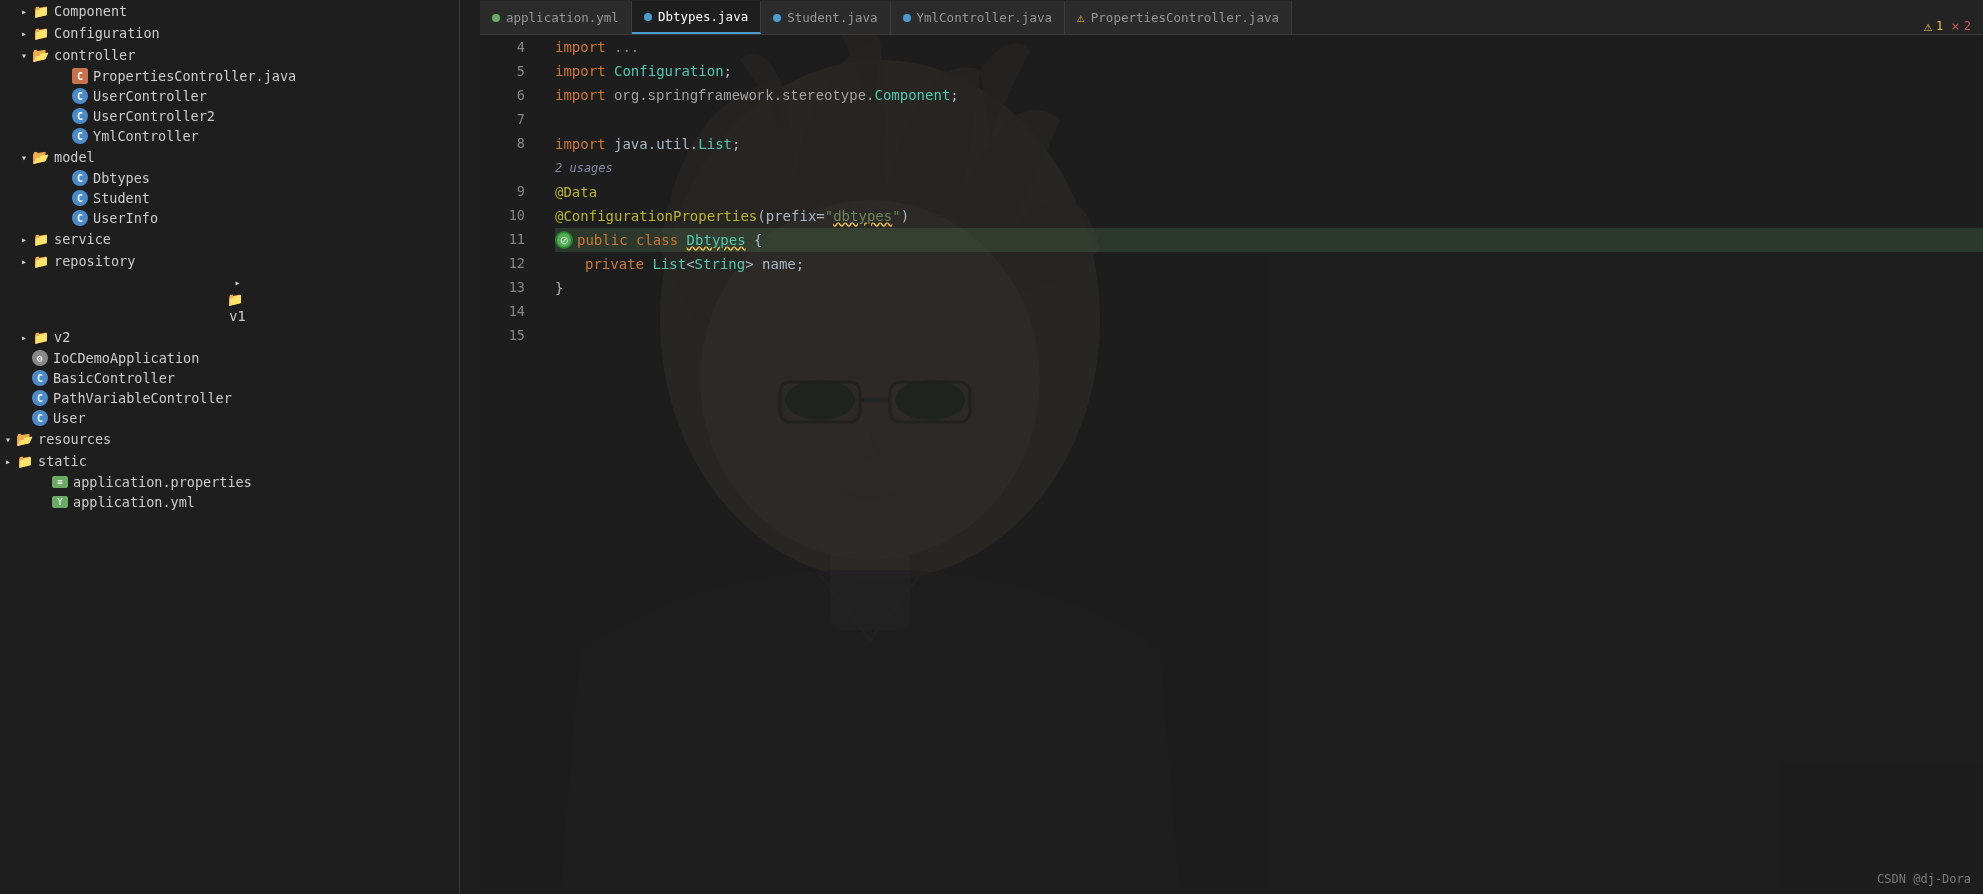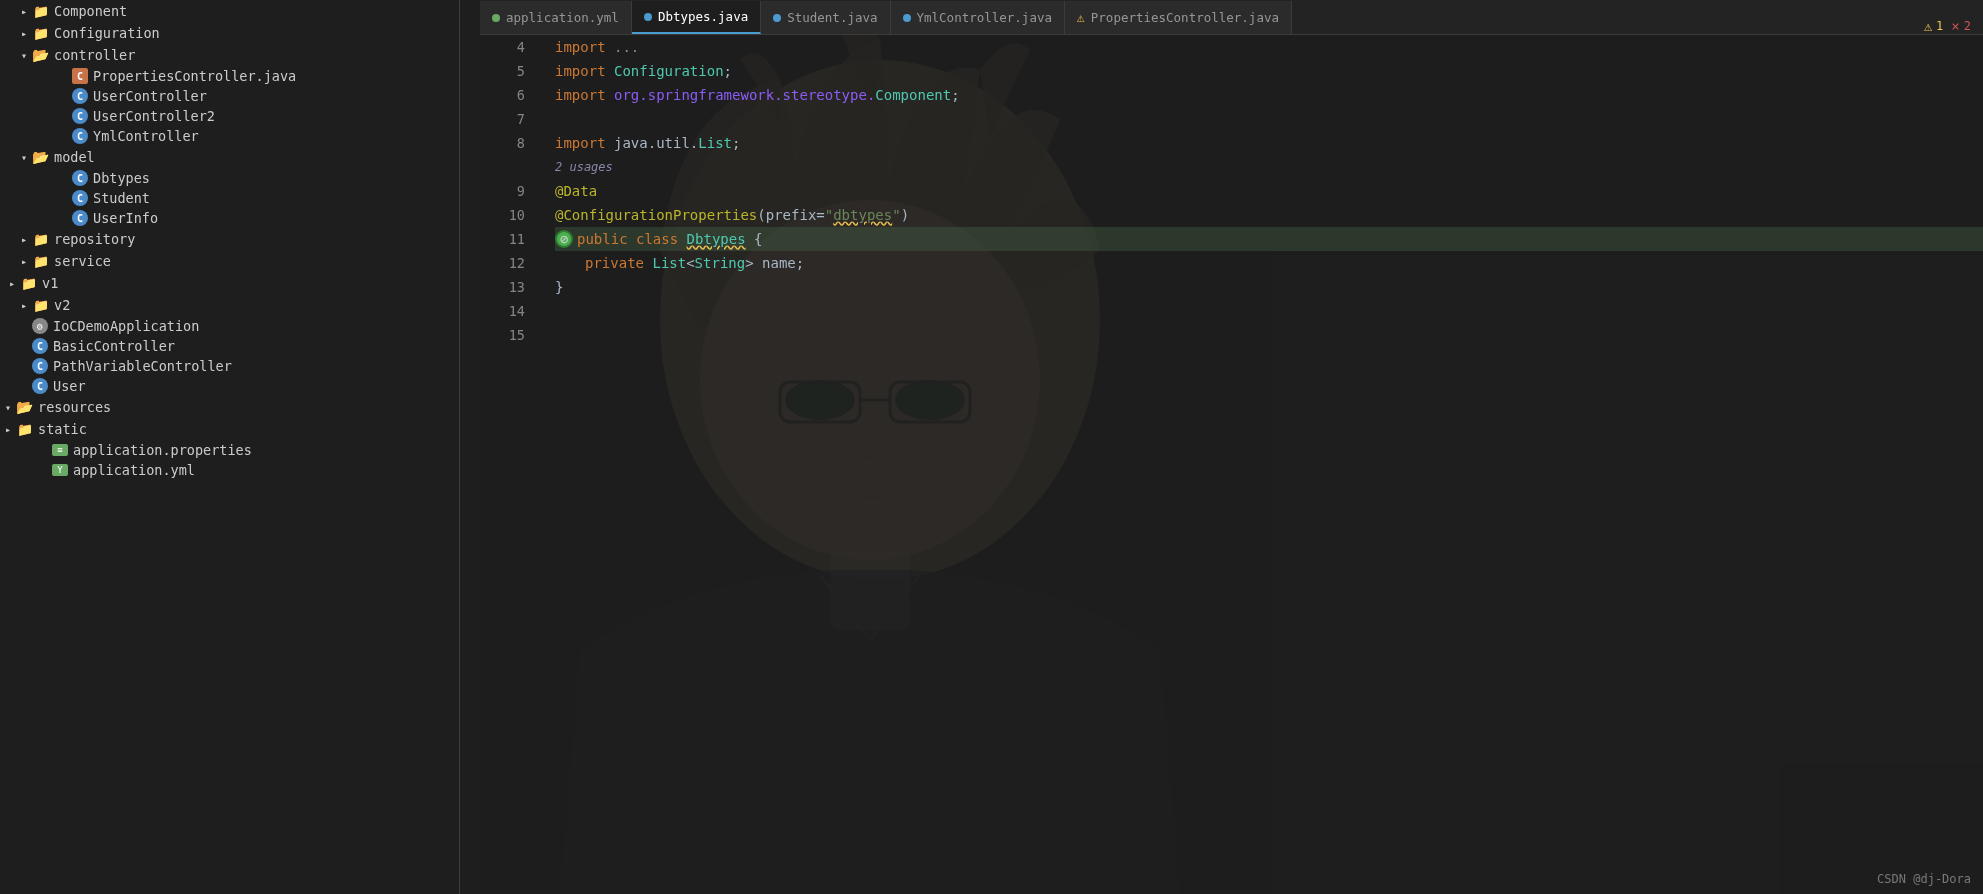--- a/index.html
+++ b/index.html
@@ -310,30 +310,30 @@
 
     <div class="tree-item" style="padding-left: 56px;">
       <span class="tree-arrow empty"></span>
       <span class="tree-icon" style="display:inline-flex;align-items:center;justify-content:center;width:16px;height:16px;background:#4b8bca;border-radius:50%;color:white;font-size:10px;font-weight:bold;margin-right:5px;">C</span>
       <span>UserInfo</span>
     </div>
 
     <div class="tree-item" style="padding-left: 16px;">
       <span class="tree-arrow closed"></span>
       <span class="tree-icon icon-folder"></span>
+      <span>service</span>
+    </div>
+
+    <div class="tree-item" style="padding-left: 16px;">
+      <span class="tree-arrow closed"></span>
+      <span class="tree-icon icon-folder"></span>
       <span>repository</span>
     </div>
 
-    <div class="tree-item" style="padding-left: 16px;">
-      <span class="tree-arrow closed"></span>
-      <span class="tree-icon icon-folder"></span>
-      <span>service</span>
-    </div>
-
-    <div class="tree-item" style="padding-left: 4px;">
+    <div class="tree-item" style="padding-left: 16px; flex-direction: column;">
       <span class="tree-arrow closed"></span>
       <span class="tree-icon icon-folder"></span>
       <span>v1</span>
     </div>
 
     <div class="tree-item" style="padding-left: 16px;">
       <span class="tree-arrow closed"></span>
       <span class="tree-icon icon-folder"></span>
       <span>v2</span>
     </div>
@@ -446,21 +446,21 @@
 
         <div class="code-line">
           <span style="color:#cc7832;">import</span>&nbsp;<span style="color:#888;">...</span>
         </div>
 
         <div class="code-line">
           <span style="color:#cc7832;">import</span>&nbsp;<span style="color:#4ec9b0;">Configuration</span><span style="color:#a9b7c6;">;</span>
         </div>
 
         <div class="code-line">
-          <span style="color:#cc7832;">import</span>&nbsp;<span style="color:#8b5cf6;">org.springframework.stereotype.</span><span style="color:#4ec9b0;">Component</span><span style="color:#a9b7c6;">;</span>
+          <span style="color:#cc7832;">import</span>&nbsp;<span style="color:#a3a3a3;font-family:Liberation Mono, monospace;">org.springframework.stereotype.</span><span style="color:#4ec9b0;">Component</span><span style="color:#a9b7c6;">;</span>
         </div>
 
         <div class="code-line">&nbsp;</div>
 
         <div class="code-line">
           <span style="color:#cc7832;">import</span>&nbsp;<span style="color:#a9b7c6;">java.util.</span><span style="color:#4ec9b0;">List</span><span style="color:#a9b7c6;">;</span>
         </div>
 
         <div class="code-line">
           <span class="usages-hint">2 usages</span>

